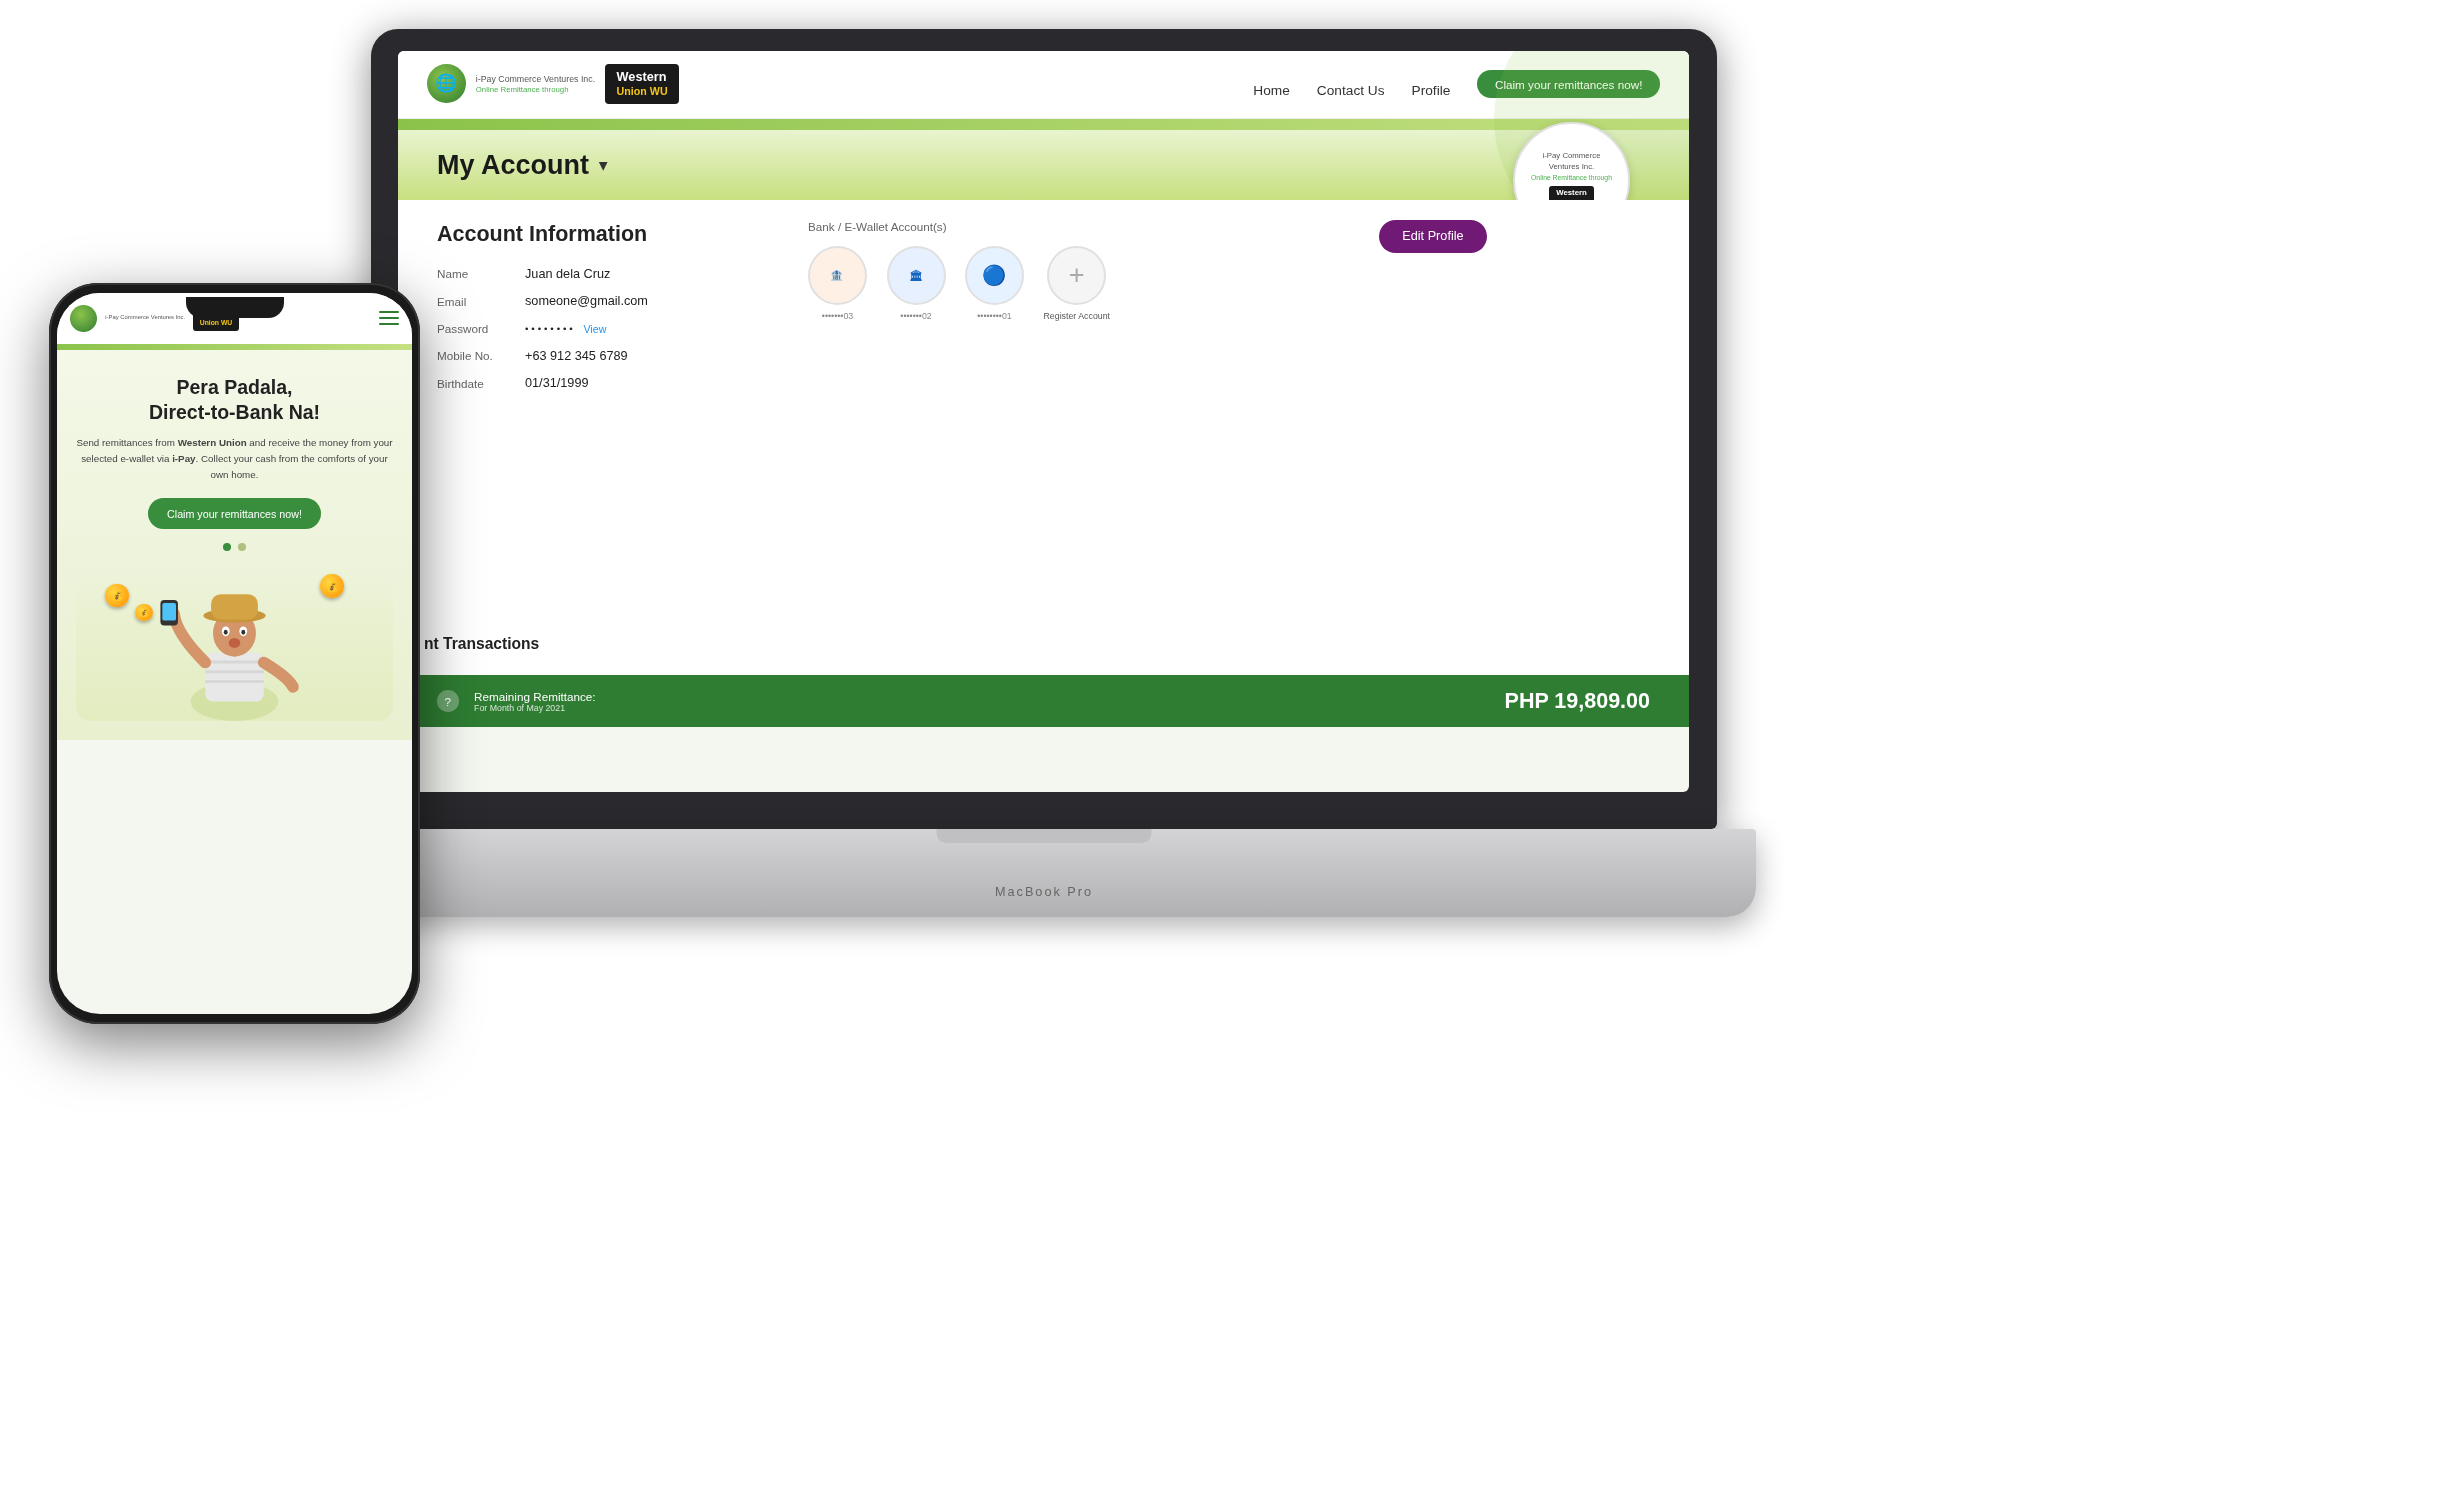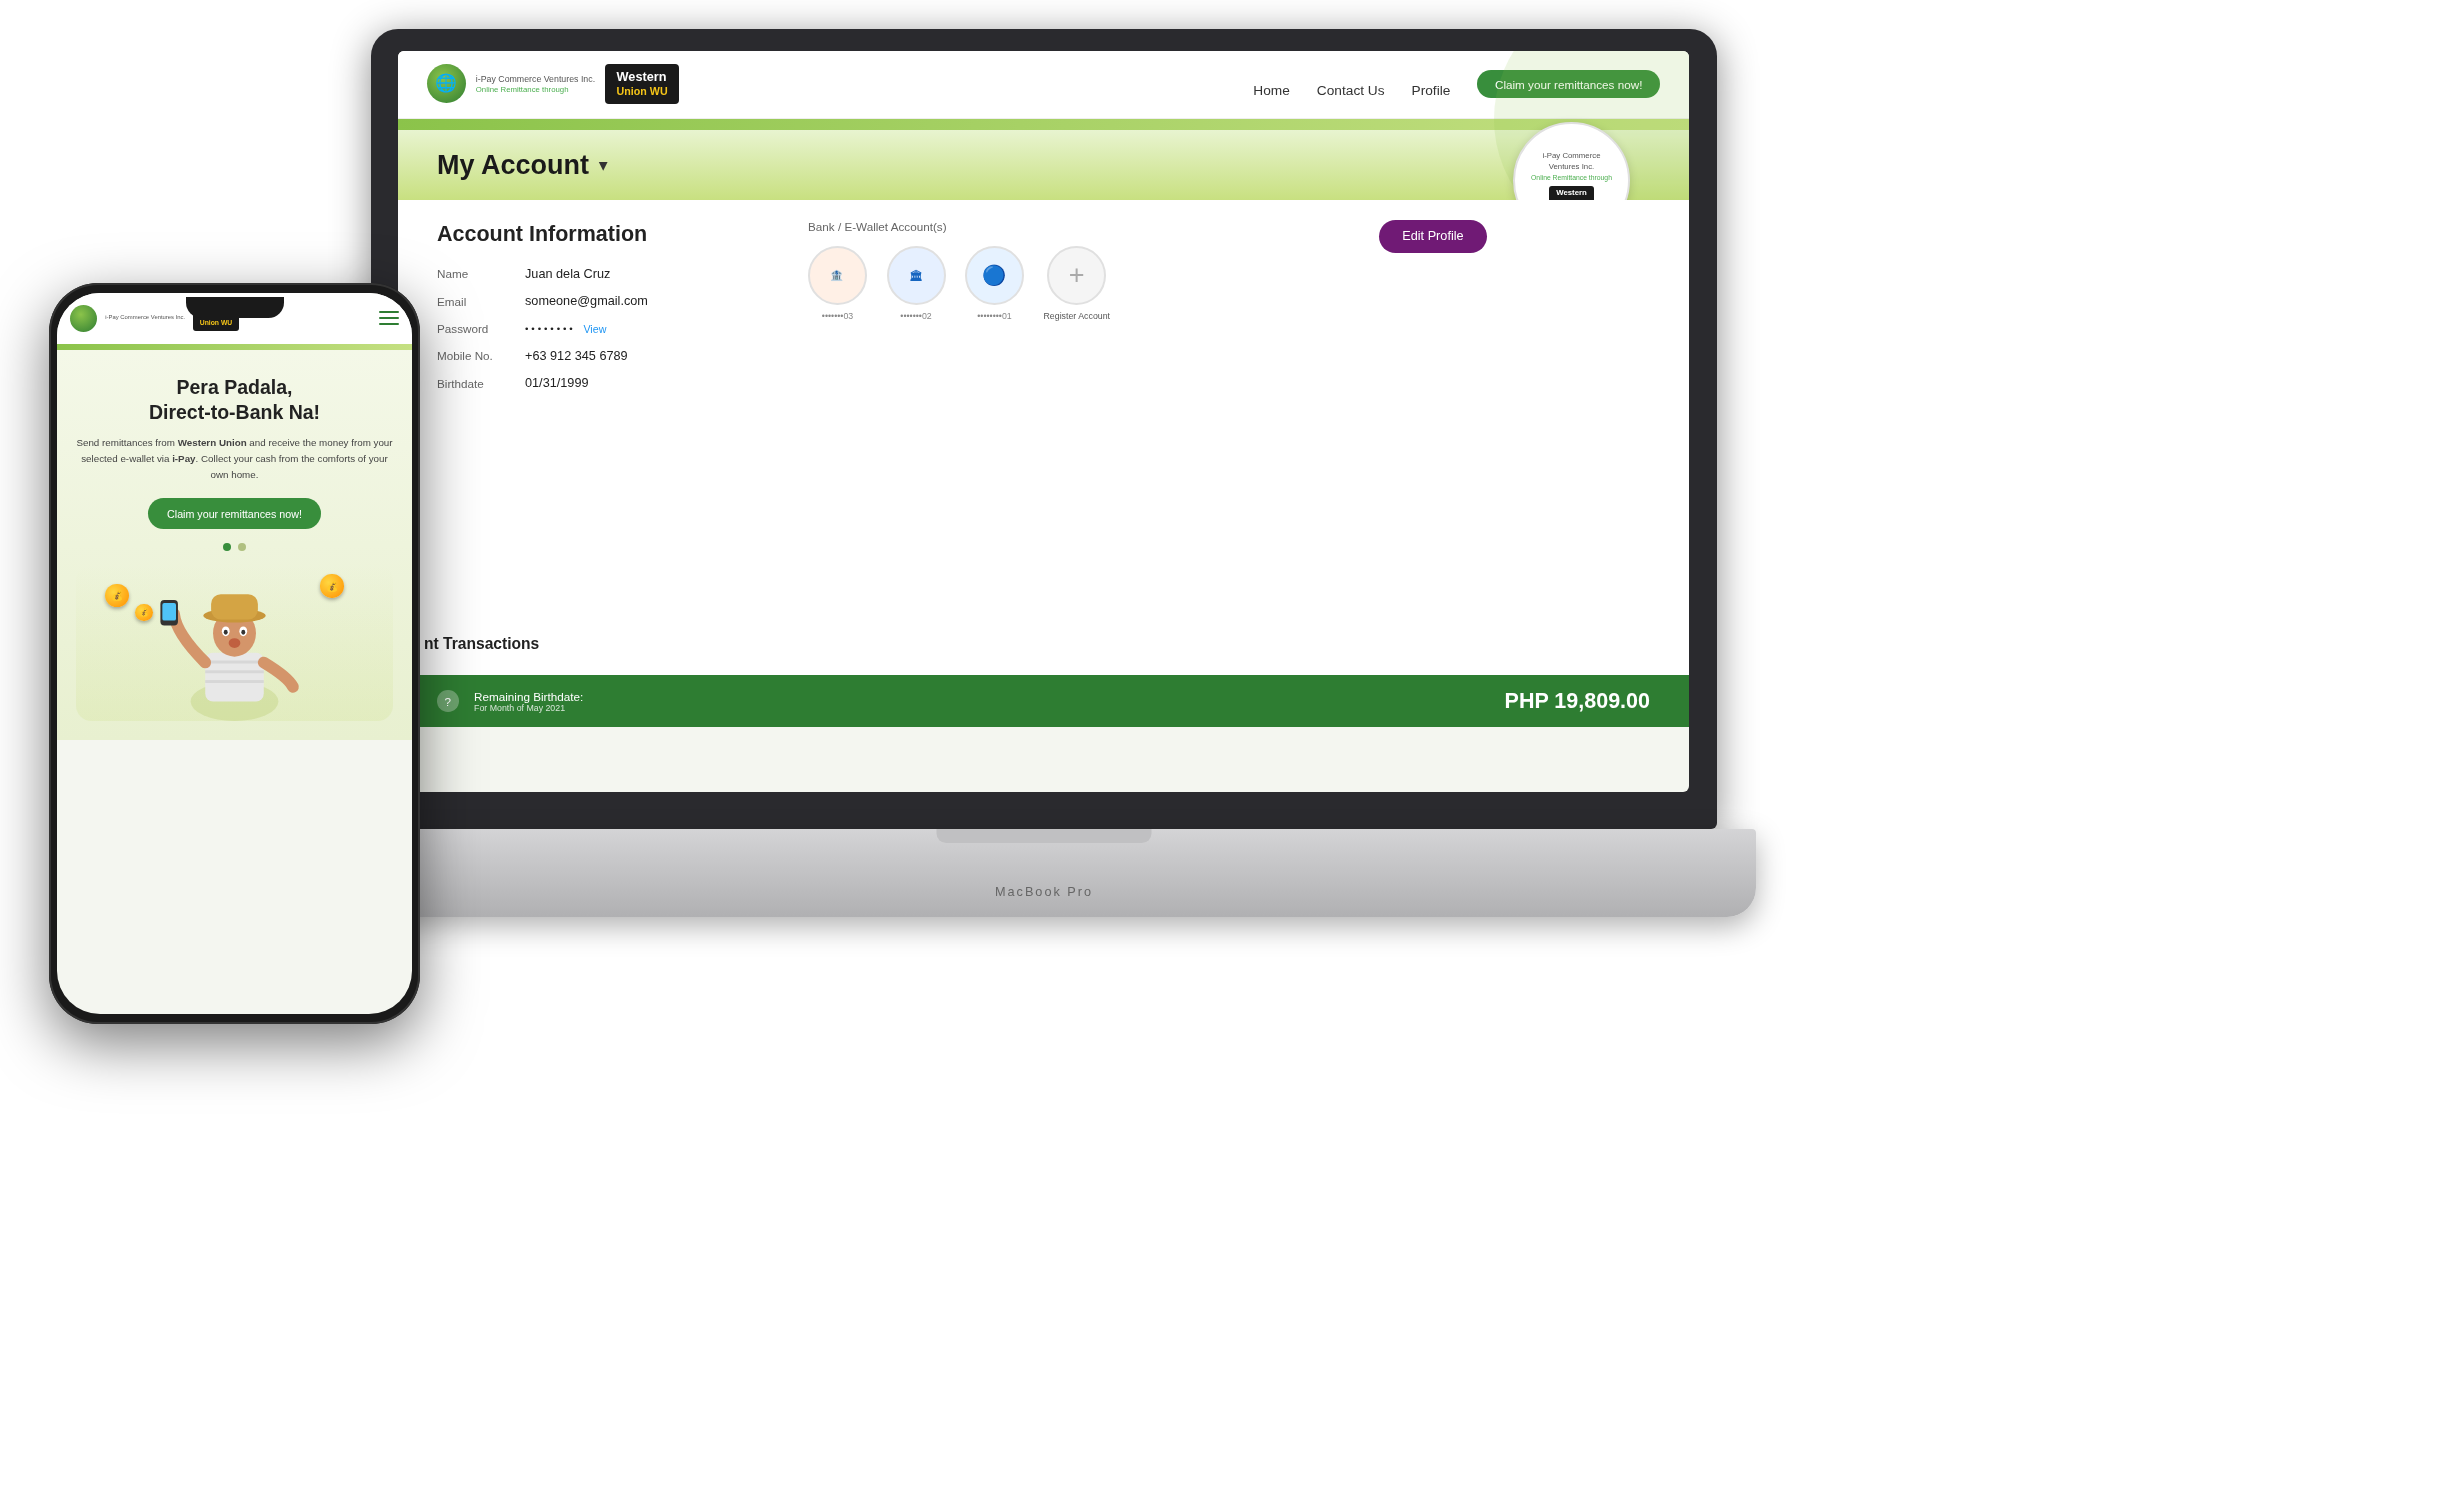--- a/index.html
+++ b/index.html
@@ -603,21 +603,21 @@
           </div>
         </div>
 
         <div style="position:absolute; bottom:74px; left:26px; font-size:15.6px; font-weight:bold; color:#222;">nt Transactions</div>
 
         <div class="remaining-bar">
           <div class="remaining-question">
             <span>?</span>
           </div>
           <div>
-            <div class="remaining-label-text">Remaining Birthdate:</div>
+            <div class="remaining-label-text">Remaining Remittance:</div>
             <div class="remaining-sublabel">For Month of May 2021</div>
           </div>
           <div class="remaining-amount">PHP 19,809.00</div>
         </div>
 
       </div>
 
     </div>
   </div>
 

